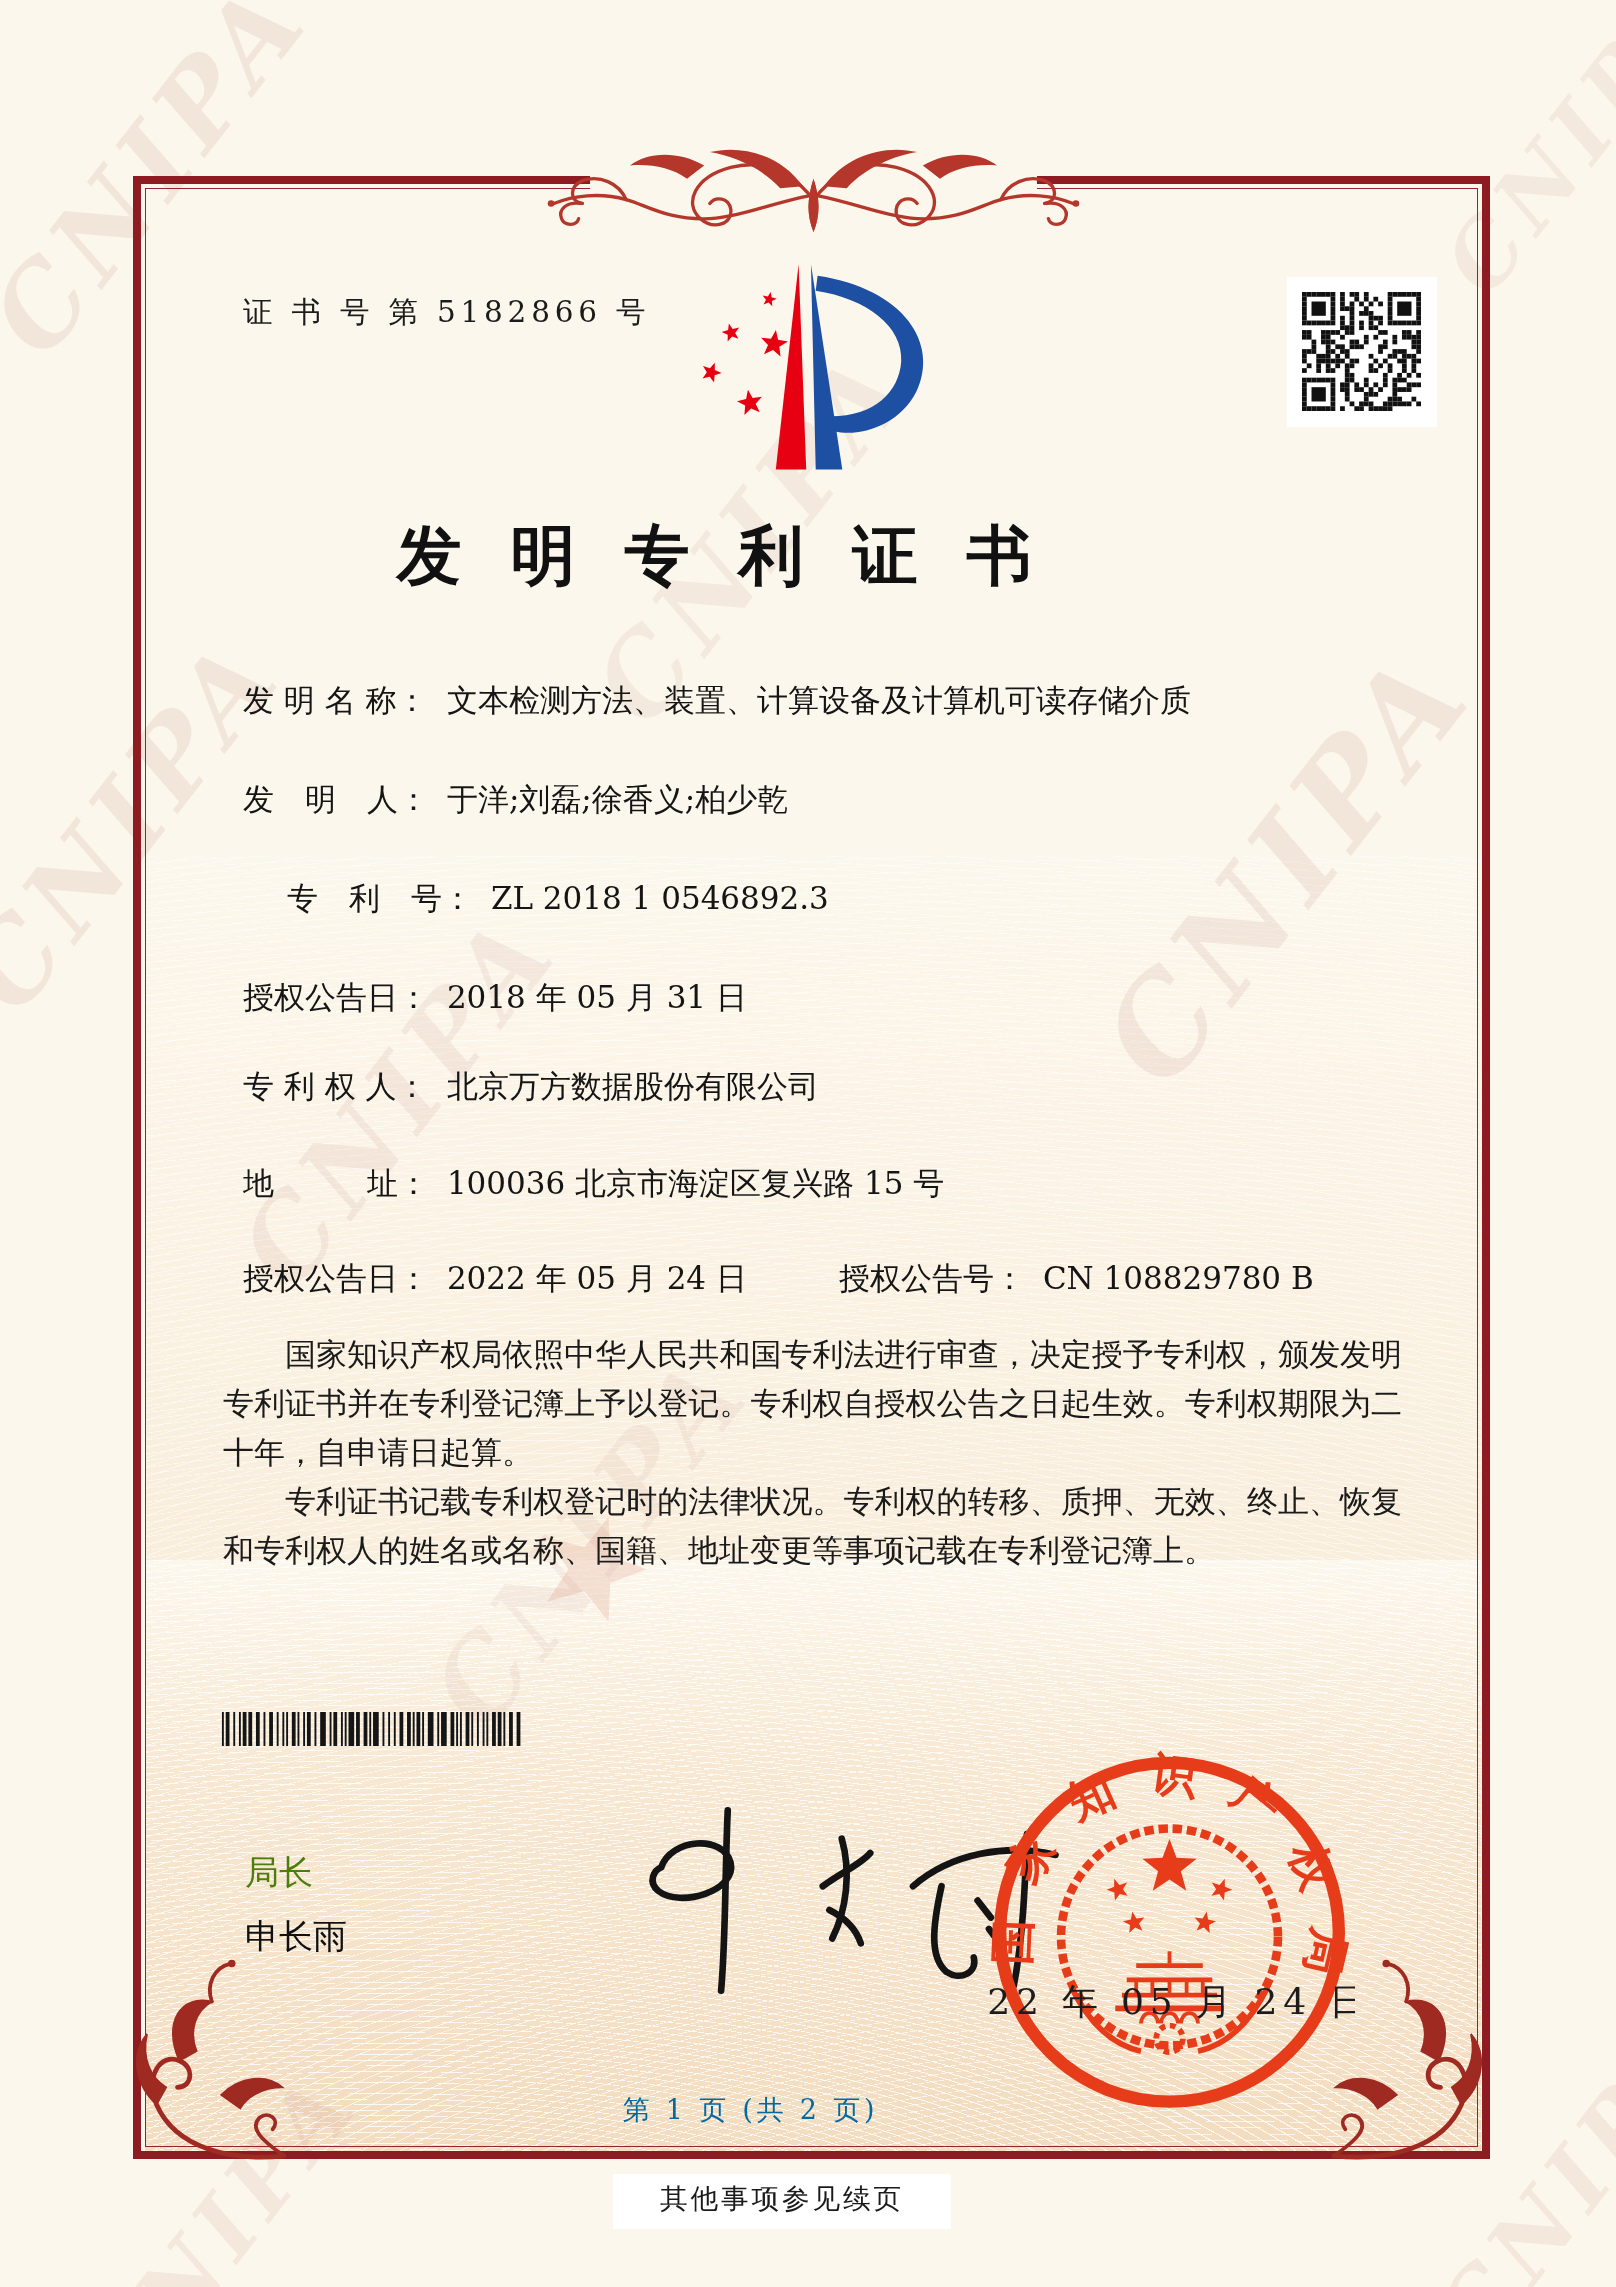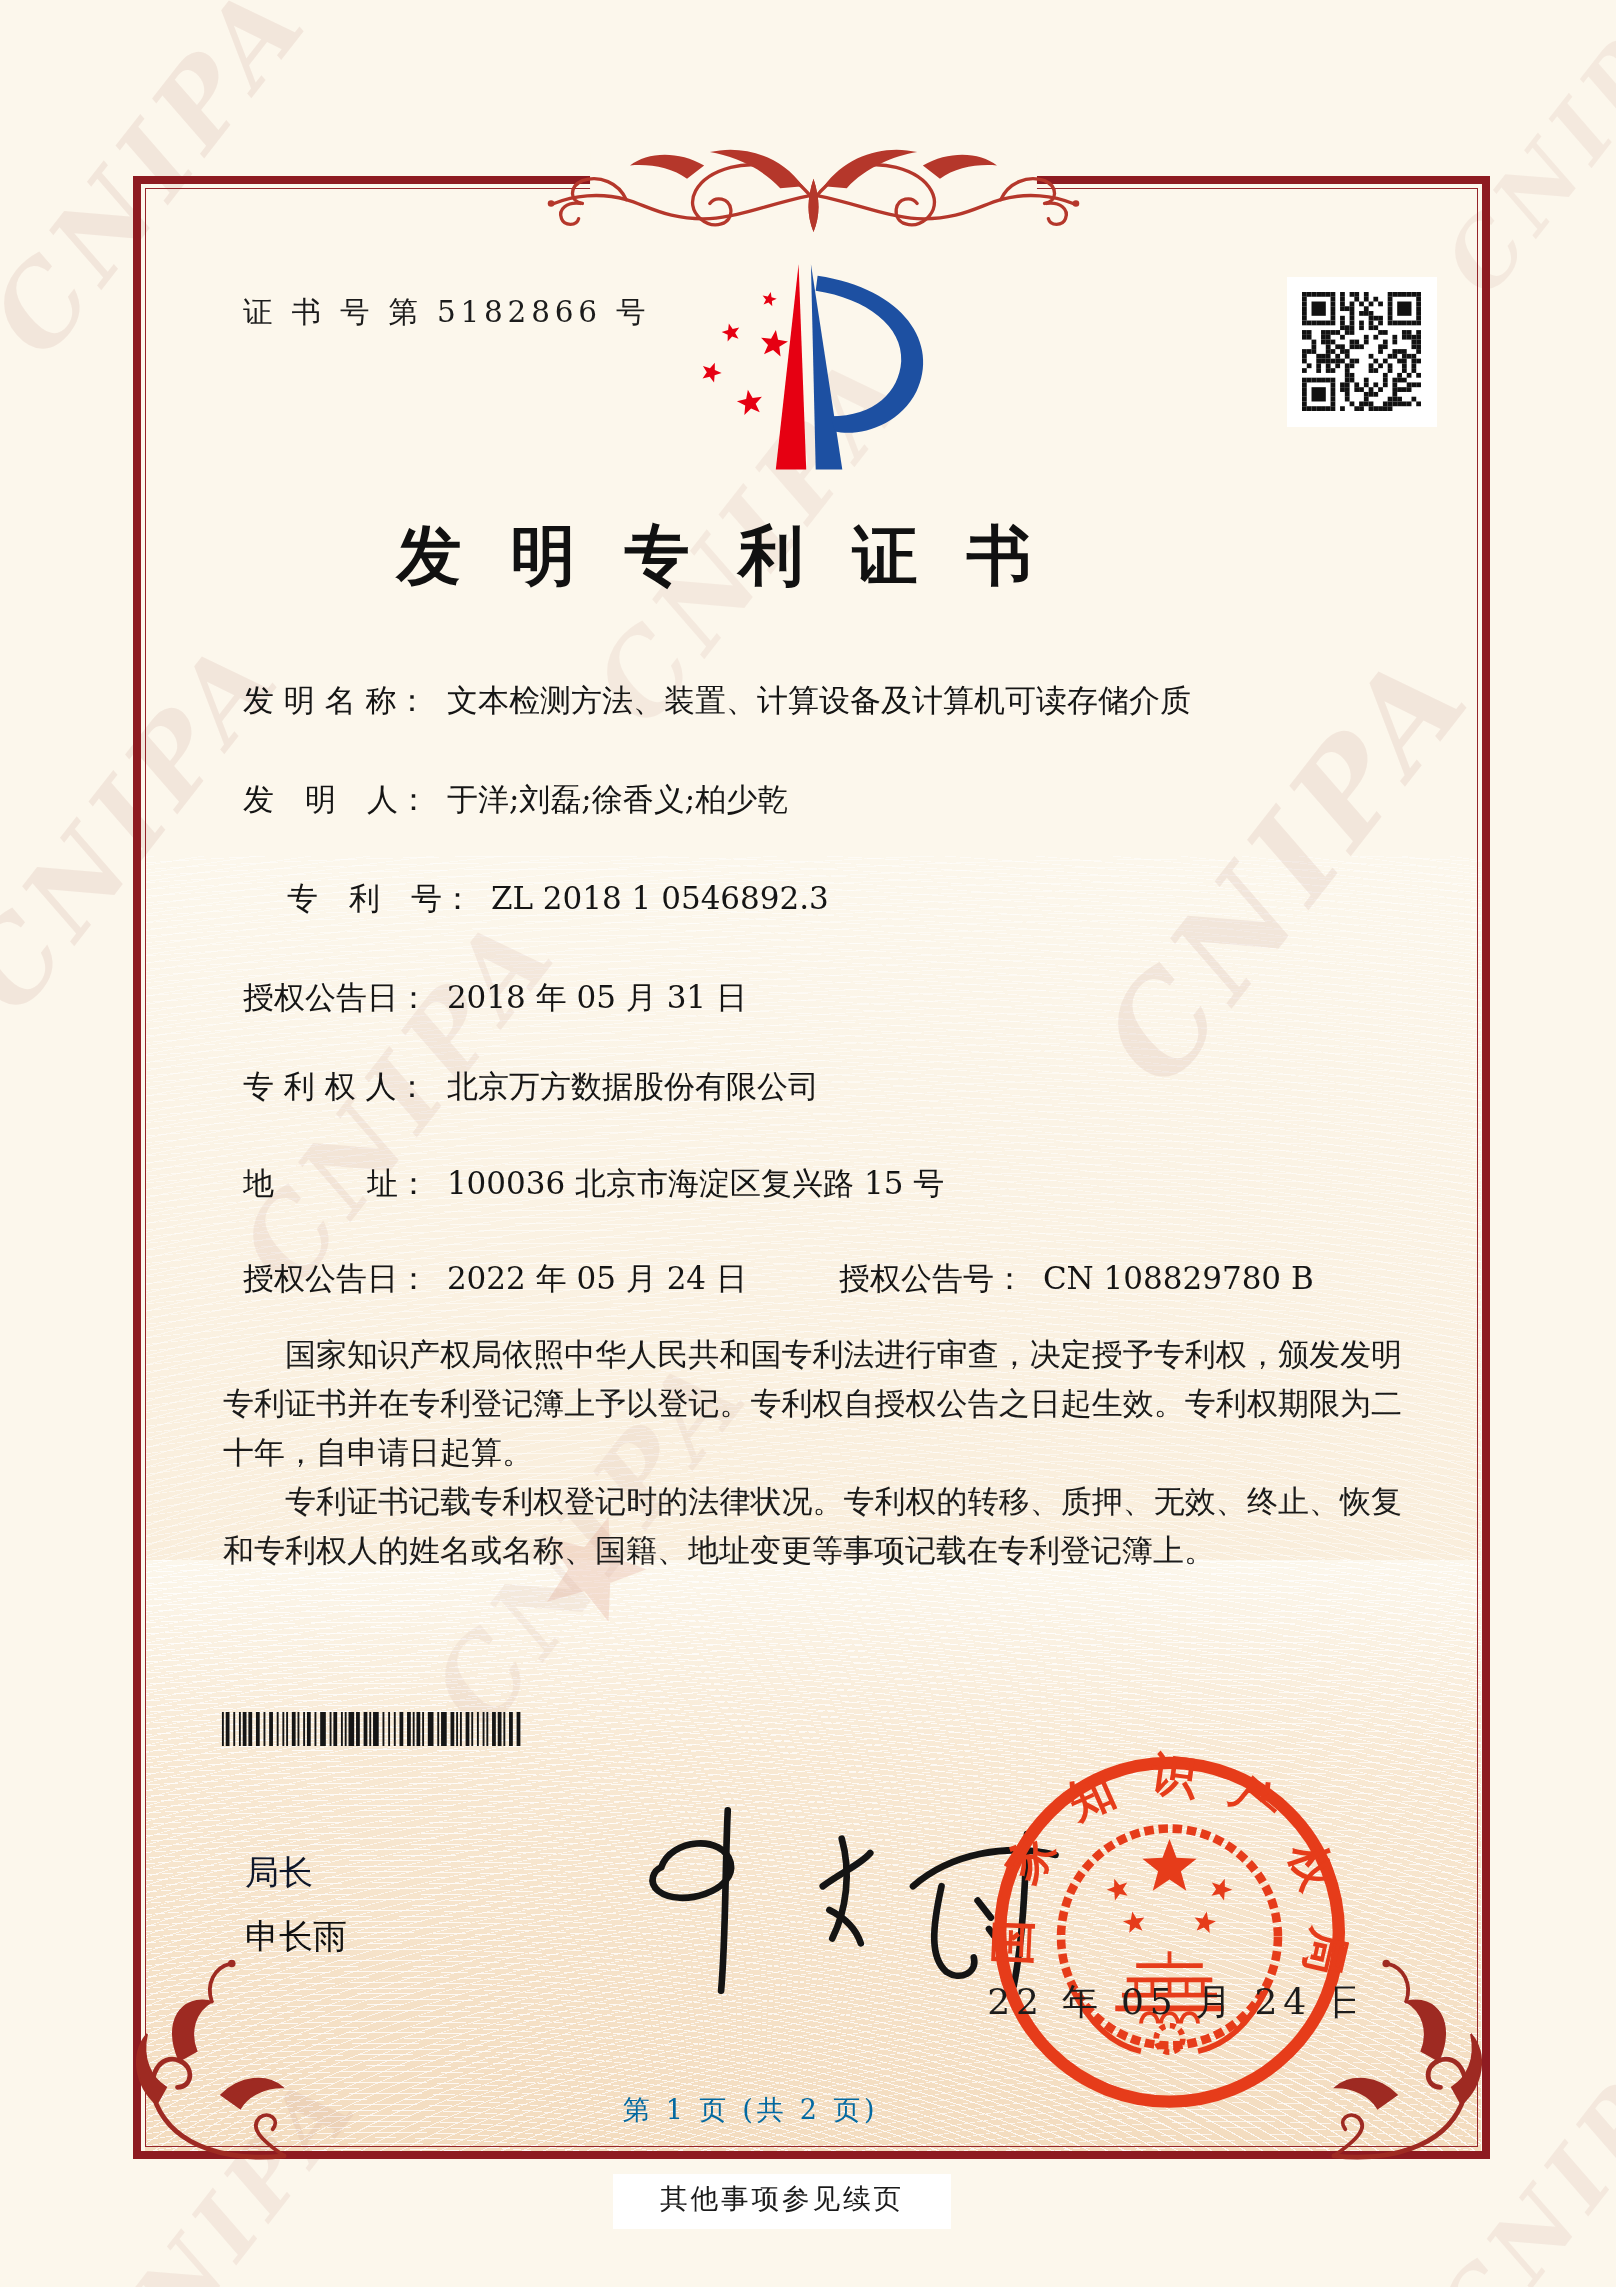--- a/index.html
+++ b/index.html
@@ -52,21 +52,21 @@
   .field .val{margin-left:1.9px;}
   .f1{top:680px;} .f2{top:779px;} .f3{top:878px;margin-left:44px;} .f4{top:977px;}
   .f5{top:1066px;} .f6{top:1163px;} .f7{top:1258px;}
   .pair2{position:absolute;left:596px;top:0;}
   
   .paras{position:absolute;left:223px;top:1330px;width:1179px;font-size:31px;line-height:49px;
          color:#1a1a1a;text-align:justify;z-index:5;}
   .paras p{margin:0;text-indent:2em;}
   
   .barcode{position:absolute;left:221px;top:1712px;z-index:5;}
-  .signer-title{position:absolute;left:245px;top:1850px;font-size:34px;font-family:"DejaVu Sans","Liberation Sans",sans-serif;color:#0f172a;z-index:5;}
+  .signer-title{position:absolute;left:245px;top:1850px;font-size:34px;font-family:"DejaVu Sans","Liberation Sans",sans-serif;color:#4d7c0f;z-index:5;}
   .signer-name{position:absolute;left:245px;top:1914px;font-size:34px;font-family:Liberation Sans, sans-serif;color:#111;z-index:5;}
   .signature{position:absolute;left:580px;top:1796px;z-index:5;}
   .seal{position:absolute;left:984px;top:1742px;z-index:6;}
   .page-info{position:absolute;left:142px;top:2092px;width:1217px;text-align:center;font-size:27px;color:#0369a1;z-index:5;letter-spacing:3.8px;}
   .footer-note{position:absolute;left:613px;top:2174px;width:338px;height:55px;background:#fff;z-index:4;
                text-align:center;font-size:27.6px;line-height:49px;color:#1a1a1a;letter-spacing:2.9px;}
 </style>
 </head>
 <body>
 

